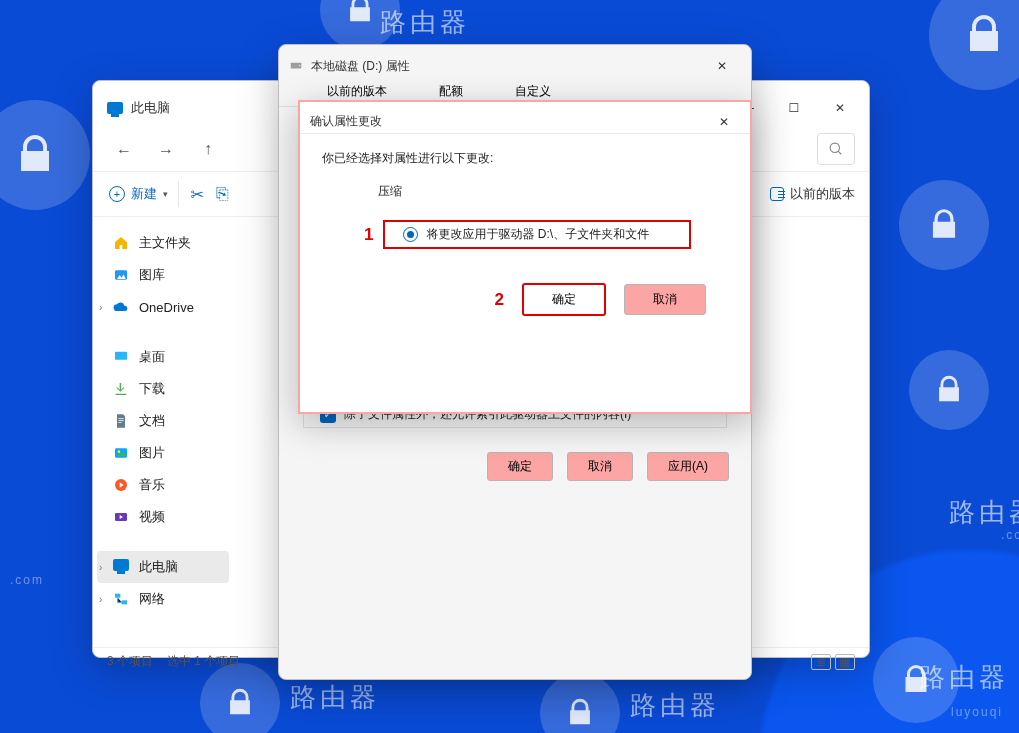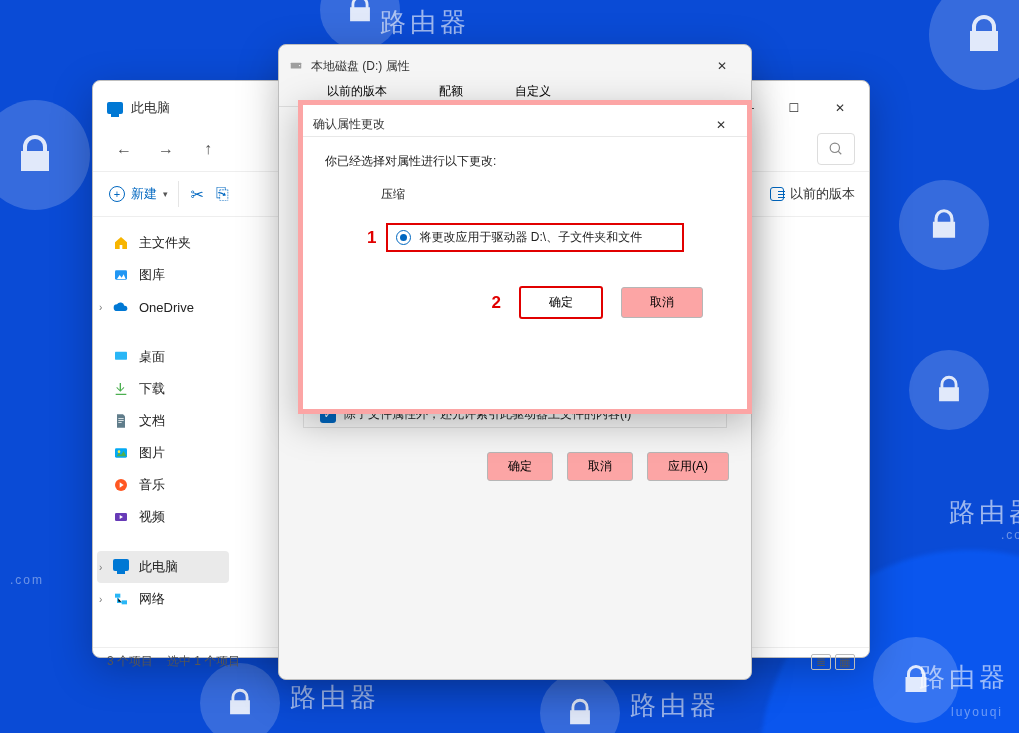--- a/index.html
+++ b/index.html
@@ -50,21 +50,21 @@
   .prop-body { padding:6px 24px 12px 24px; font-size:12px; color:#222; }
   .drive-canvas { height:130px; display:flex; align-items:center; justify-content:center; margin-top:8px; border-bottom:1px solid #e5e5e5; }
   .drive-row { display:flex; align-items:center; justify-content:center; gap:60px; height:44px; border-bottom:1px solid #e5e5e5; }
   .btn { padding:5px 20px; font-size:12px; border:1px solid #b6b6b6; background:#fca5a5; border-radius:3px; }
   .checks { padding:16px 4px 4px 4px; display:flex; flex-direction:column; gap:12px; }
   .check-row { display:flex; align-items:center; gap:8px; font-size:12px; }
   .chk { width:16px; height:16px; background:#0067c0; border-radius:3px; display:flex; align-items:center; justify-content:center; color:#fff; font-size:11px; }
   .prop-actions { display:flex; gap:14px; justify-content:flex-end; padding:12px 22px; }
 
   
-  .dlg { left:298px; top:100px; width:454px; height:314px; background:#fff; border:5px solid #fca5a5; box-shadow:0 10px 34px rgba(0,0,0,.25); position:absolute; z-index:50; }
+  .dlg { left:298px; top:100px; width:454px; height:314px; background:#fff; border:2px solid #fca5a5; box-shadow:0 10px 34px rgba(0,0,0,.25); position:absolute; z-index:50; }
   .dlg .titlebar { height:32px; border-bottom:1px solid #e8e8e8; }
   .dlg-body { padding:16px 22px; font-size:12px; color:#222; }
   .dlg-body .opts { margin:20px 0 0 42px; display:flex; flex-direction:column; gap:14px; }
   .radio-row { display:flex; align-items:center; gap:8px; }
   .radio { width:15px; height:15px; border:1.2px solid #555; border-radius:50%; display:flex; align-items:center; justify-content:center; }
   .radio.sel { border-color:#0067c0; }
   .radio.sel::after { content:""; width:7px; height:7px; border-radius:50%; background:#0067c0; }
   .redbox { border:2.4px solid #e10000; }
   .red-num { color:#e10000; font-size:17px; font-weight:600; }
   .dlg-actions { display:flex; gap:18px; justify-content:flex-end; padding:12px 22px 0 0; }
@@ -308,21 +308,21 @@
     <div class="wctrl">
         <div class="wbtn" style="width:40px;">✕</div>
       </div>
   </div>
   <div class="dlg-body">
     <div>你已经选择对属性进行以下更改:</div>
     <div style="margin:16px 0 16px 56px;">压缩</div>
     <div class="opts">
       <div style="display:flex; align-items:center; gap:10px;">
         <span class="red-num">1</span>
-        <label class="radio-row redbox" style="padding:4px 40px 4px 8px;">
+        <label class="radio-row redbox" style="padding:4px 40px 4px 18px;">
           <span class="radio sel"></span>
           <span>将更改应用于驱动器 D:\、子文件夹和文件</span>
         </label>
       </div>
     </div>
     <div class="dlg-actions" style="margin-top:22px; align-items:center;">
       <span class="red-num">2</span>
       <button class="btn redbox" style="padding:6px 28px;background:#fff;">确定</button>
       <button class="btn" style="padding:6px 28px;">取消</button>
     </div>

